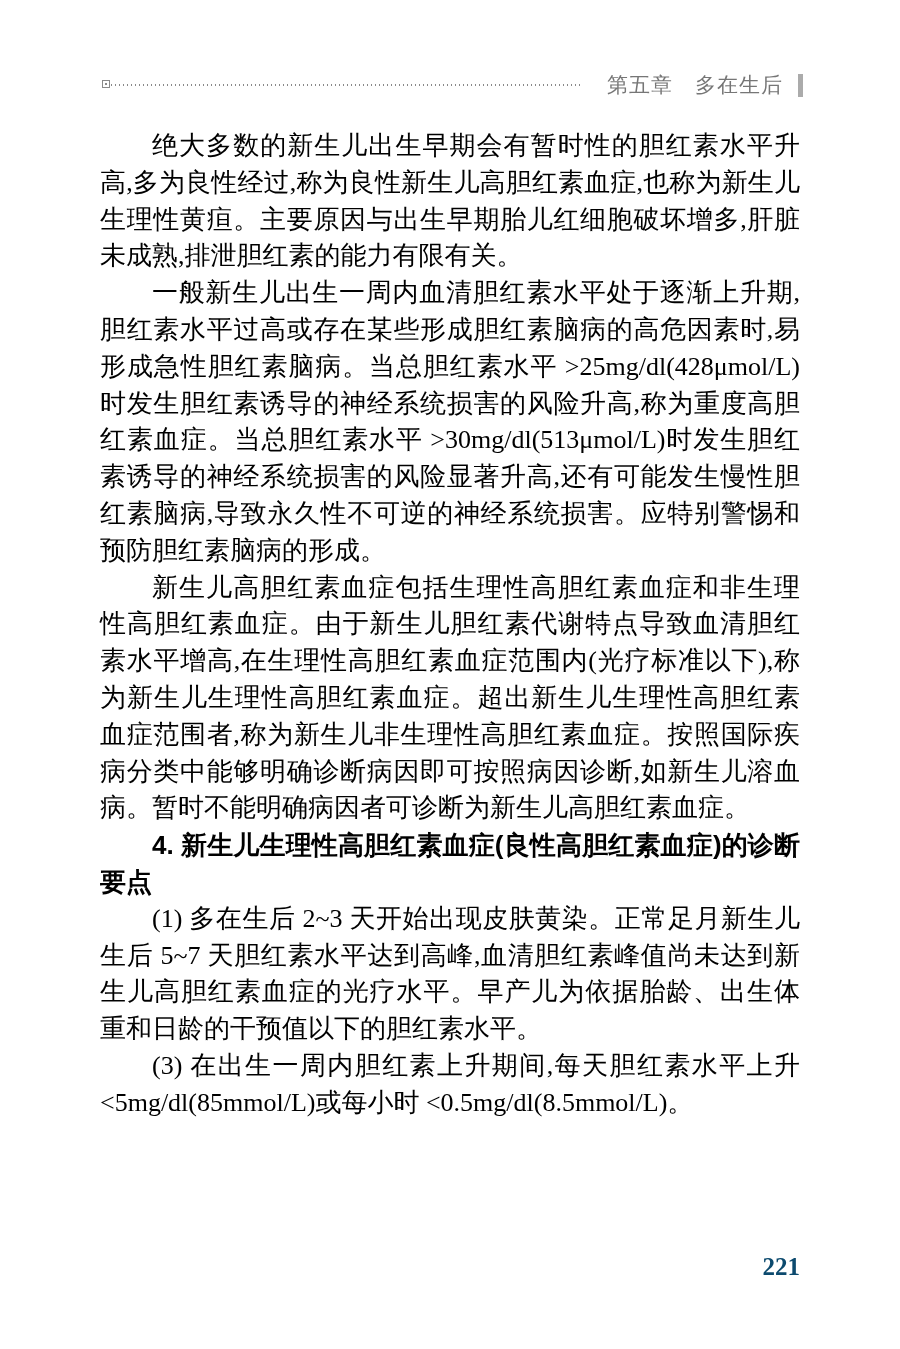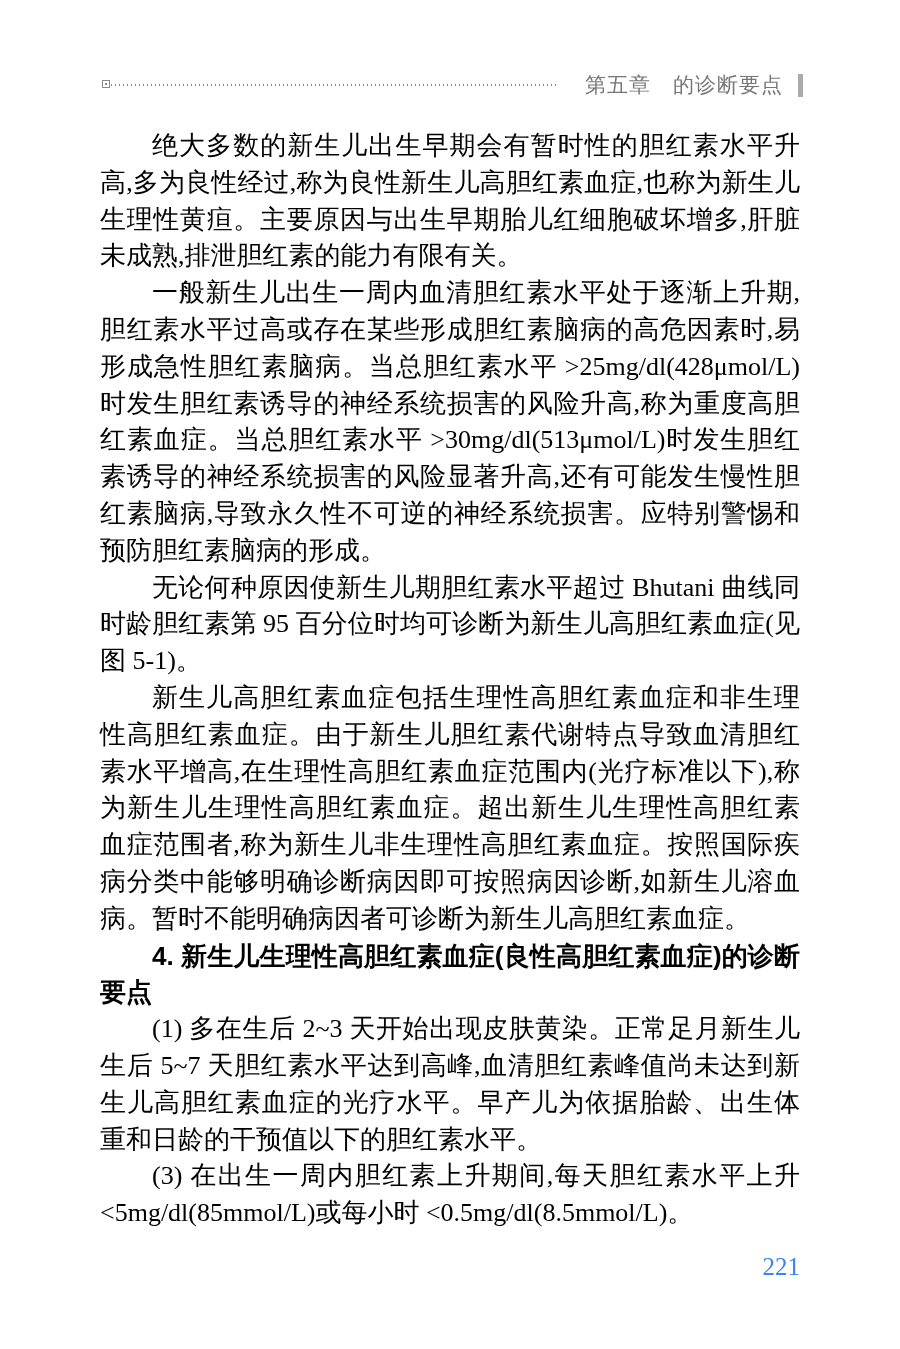--- a/index.html
+++ b/index.html
@@ -45,42 +45,42 @@
   }
   .body-text p{margin:0;text-indent:2em;}
   .hd{
     font-weight:bold;
     font-family:"Liberation Sans","DejaVu Sans",sans-serif;
   }
 
   
   .page-number{
     position:absolute;top:1253px;right:100px;
-    font-size:25px;color:#3b82f6;
+    font-size:25px;color:#0c4a6e;
     font-family:"Liberation Serif","DejaVu Serif",serif;
+    font-weight:bold;
   }
 </style>
 </head>
 <body>
 
 <div class="page">
 
   <header class="running-header">
     <span class="leader">
       <span class="leader-square"></span>
     </span>
     <span class="chapter">第五章</span>
-    <span class="chapter-title">的诊断要点</span>
+    <span class="chapter-title">多在生后</span>
     <span class="header-bar"></span>
   </header>
 
   <main class="body-text">
     <p>绝大多数的新生儿出生早期会有暂时性的胆红素水平升高,多为良性经过,称为良性新生儿高胆红素血症,也称为新生儿生理性黄疸。主要原因与出生早期胎儿红细胞破坏增多,肝脏未成熟,排泄胆红素的能力有限有关。</p>
     <p>一般新生儿出生一周内血清胆红素水平处于逐渐上升期,胆红素水平过高或存在某些形成胆红素脑病的高危因素时,易形成急性胆红素脑病。当总胆红素水平 &gt;25mg/dl(428μmol/L)时发生胆红素诱导的神经系统损害的风险升高,称为重度高胆红素血症。当总胆红素水平 &gt;30mg/dl(513μmol/L)时发生胆红素诱导的神经系统损害的风险显著升高,还有可能发生慢性胆红素脑病,导致永久性不可逆的神经系统损害。应特别警惕和预防胆红素脑病的形成。</p>
-    <p>无论何种原因使新生儿期胆红素水平超过 Bhutani 曲线同时龄胆红素第 95 百分位时均可诊断为新生儿高胆红素血症(见图 5-1)。</p>
     <p>新生儿高胆红素血症包括生理性高胆红素血症和非生理性高胆红素血症。由于新生儿胆红素代谢特点导致血清胆红素水平增高,在生理性高胆红素血症范围内(光疗标准以下),称为新生儿生理性高胆红素血症。超出新生儿生理性高胆红素血症范围者,称为新生儿非生理性高胆红素血症。按照国际疾病分类中能够明确诊断病因即可按照病因诊断,如新生儿溶血病。暂时不能明确病因者可诊断为新生儿高胆红素血症。</p>
     <p class="hd">4. 新生儿生理性高胆红素血症(良性高胆红素血症)的诊断要点</p>
     <p>(1) 多在生后 2~3 天开始出现皮肤黄染。正常足月新生儿生后 5~7 天胆红素水平达到高峰,血清胆红素峰值尚未达到新生儿高胆红素血症的光疗水平。早产儿为依据胎龄、出生体重和日龄的干预值以下的胆红素水平。</p>
     <p>(3) 在出生一周内胆红素上升期间,每天胆红素水平上升 &lt;5mg/dl(85mmol/L)或每小时 &lt;0.5mg/dl(8.5mmol/L)。</p>
   </main>
 
   <span class="page-number">221</span>
 
 </div>
 

